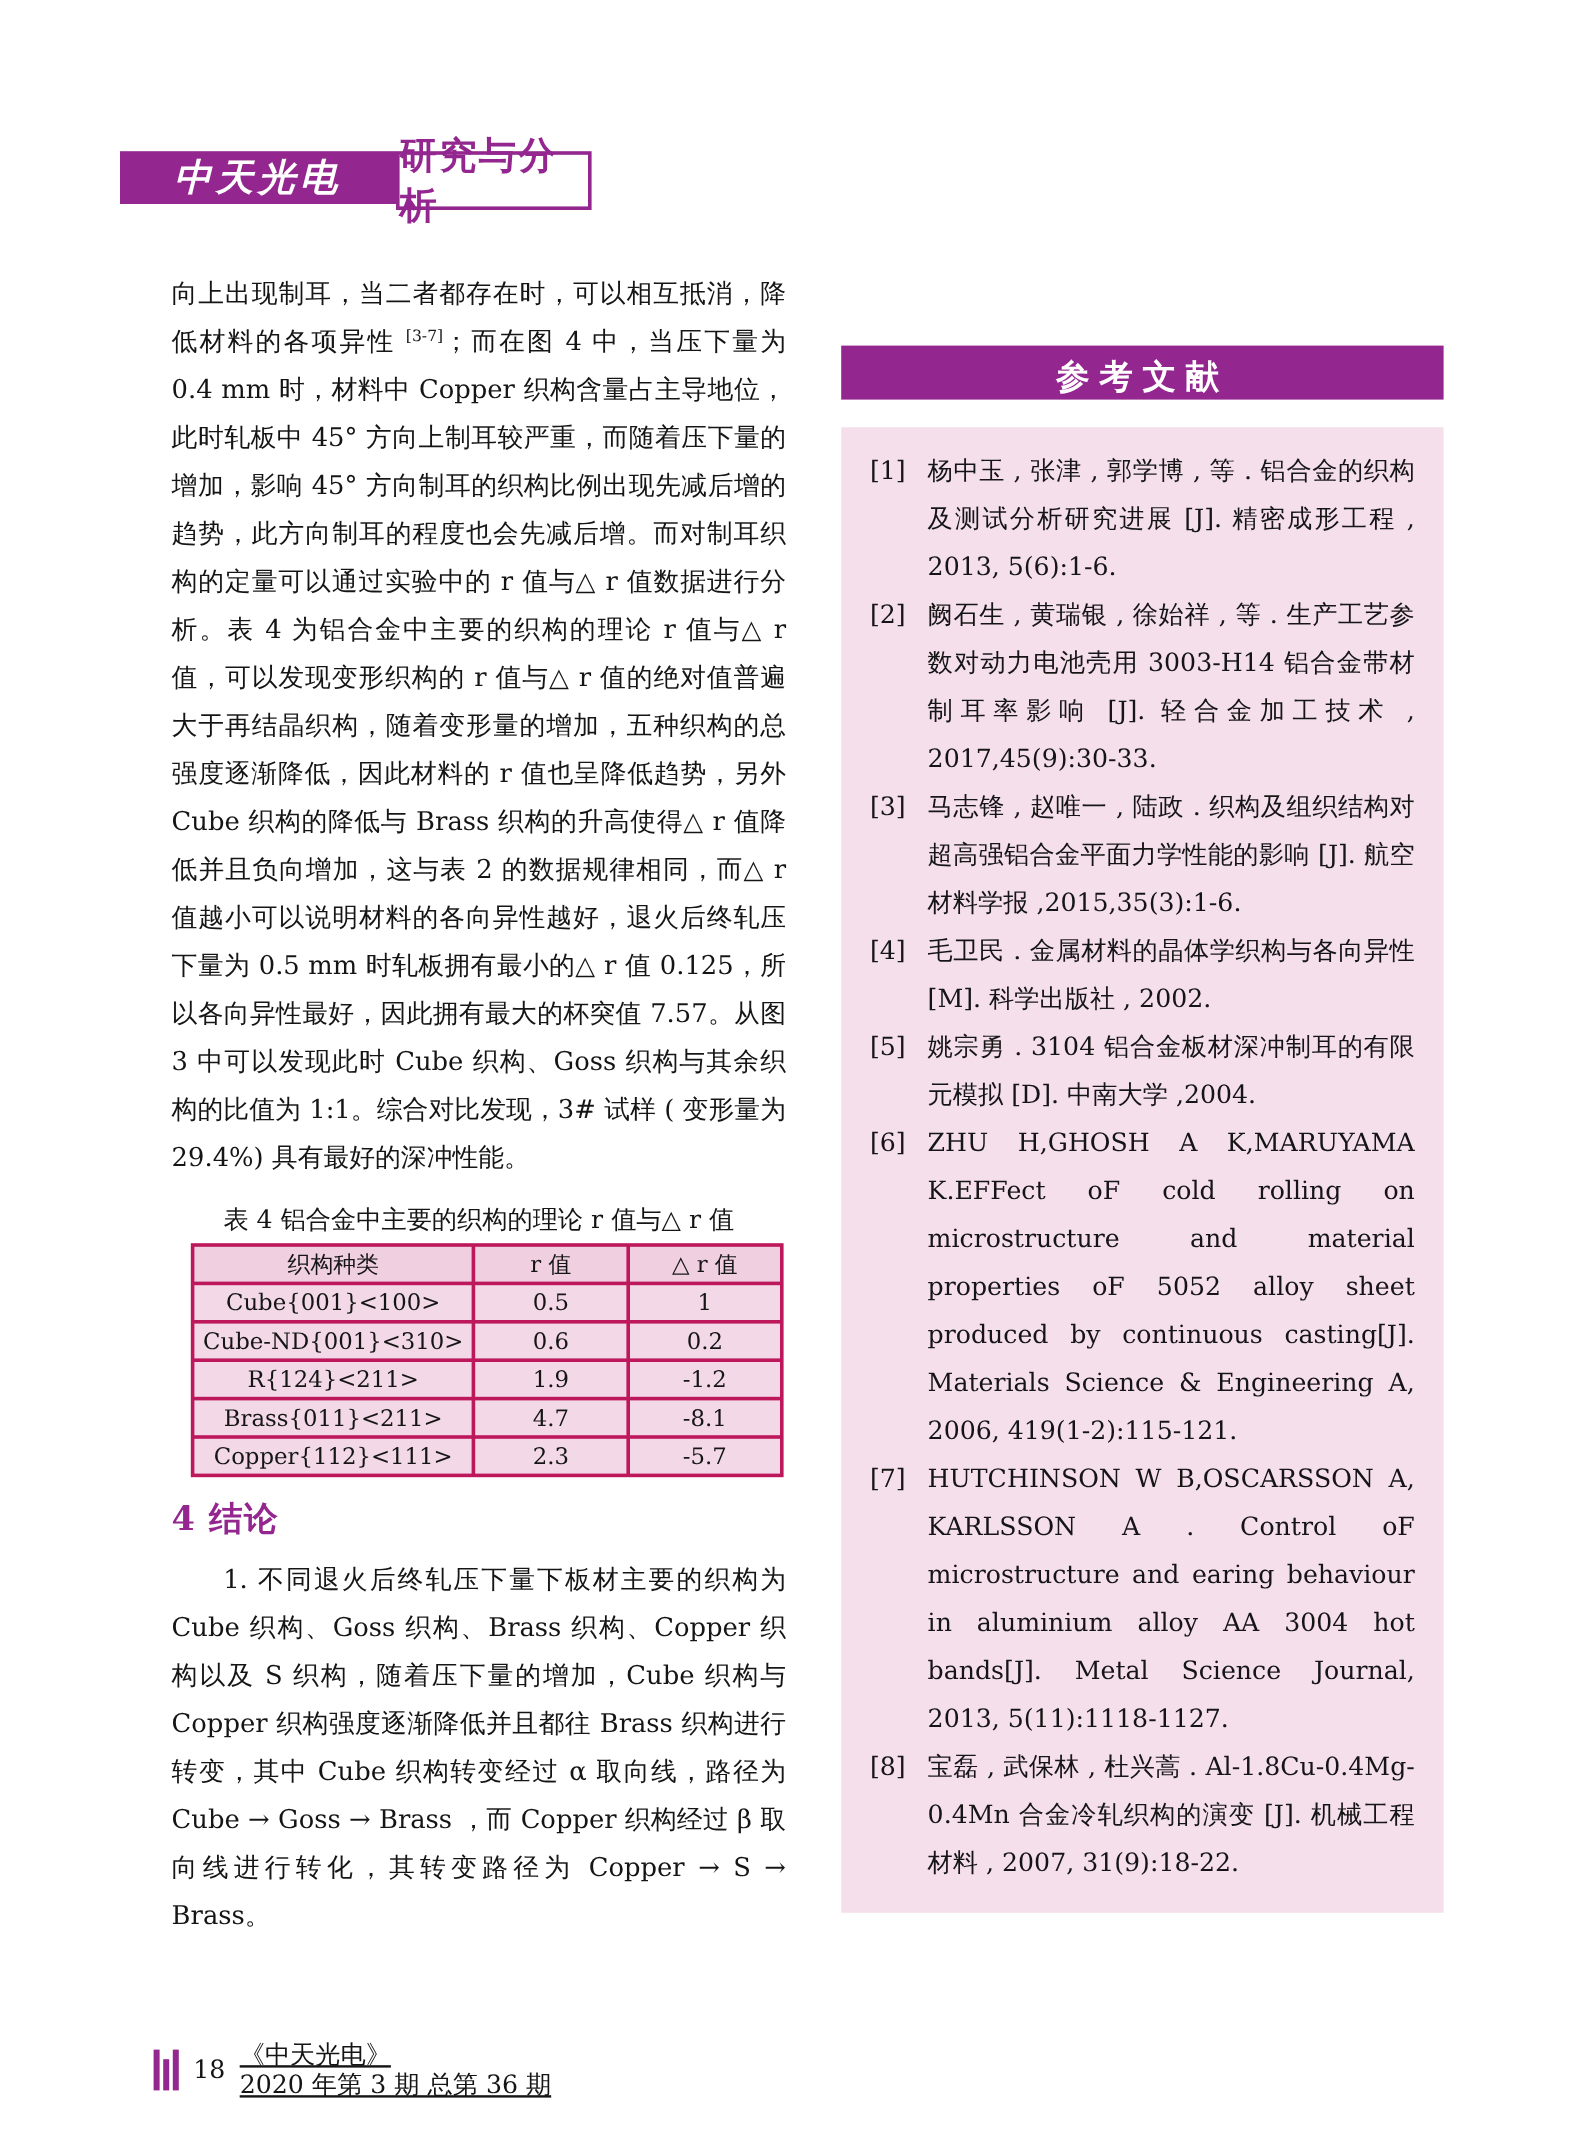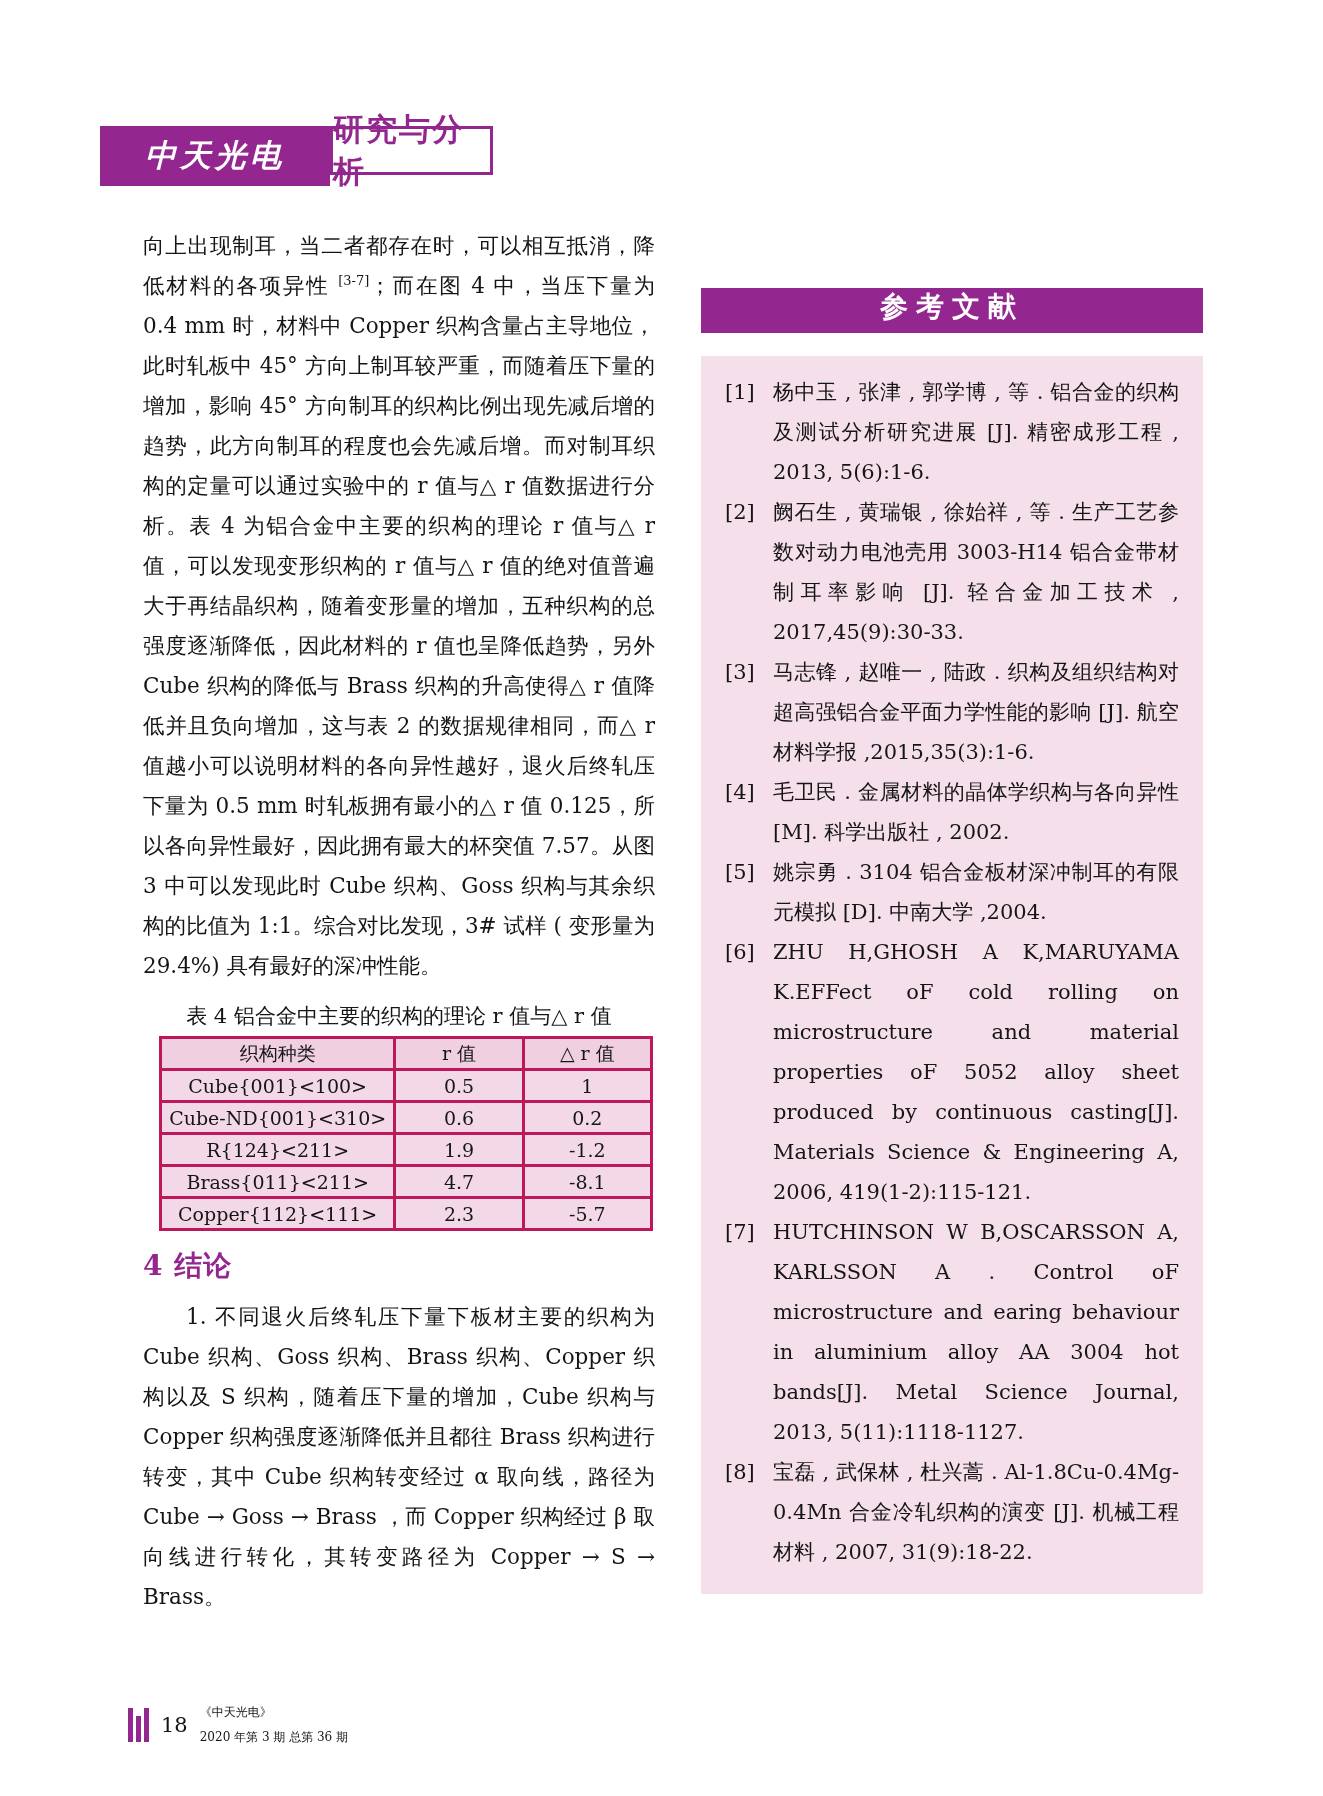--- a/index.html
+++ b/index.html
@@ -10,21 +10,21 @@
     --ztt-blue:#0068b7;
     --ink:#151515;
   }
   html,body{margin:0;padding:0;background:#ffffff;}
   .page{
     position:relative;width:1323px;height:1796px;background:#ffffff;overflow:hidden;
     font-family:"DejaVu Serif", serif;color:var(--ink);
   }
   
   .banner{
-    position:absolute;left:100px;top:126px;width:230px;height:60px;
+    position:absolute;left:100px;top:126px;width:230px;height:44px;
     background:var(--purple);display:flex;align-items:center;justify-content:center;
   }
   .logo-text{
     color:#ffffff;font-size:31px;font-weight:bold;font-style:italic;
     letter-spacing:4px;font-family:"DejaVu Serif", serif;
   }
   .tag-box{
     position:absolute;left:330px;top:126px;width:163px;height:49px;box-sizing:border-box;
     border:3px solid var(--purple);background:#ffffff;
     display:flex;align-items:center;justify-content:center;
@@ -61,41 +61,41 @@
     margin:16px 0 12px 0;color:var(--purple);font-size:28px;font-weight:bold;
     font-family:"DejaVu Serif", serif;letter-spacing:1px;
   }
   .ztt{
     color:var(--ztt-blue);font-family:"DejaVu Sans", sans-serif;
     font-weight:bold;font-style:italic;font-size:23px;letter-spacing:1px;margin-left:20px;
   }
   
   .refs-banner{
     margin-top:62px;height:45px;background:var(--purple);
-    display:flex;align-items:flex-start;justify-content:center;
+    display:flex;align-items:flex-end;justify-content:center;
   }
   .refs-banner span{
     color:#ffffff;font-size:28px;font-weight:bold;letter-spacing:8px;
   }
   .refs-box{
     margin-top:23px;background:var(--refs-pink);padding:16px 24px 22px 20px;
   }
   .ref-item{
     position:relative;padding-left:52px;font-size:21px;line-height:40px;text-align:justify;
   }
   .ref-num{position:absolute;left:4px;top:0;}
   
   .footer{
     position:absolute;left:128px;top:1700px;display:flex;align-items:center;justify-content:space-between;
   }
   .footer-bars{display:flex;align-items:flex-end;margin-right:9px;}
   .footer-bars span{display:block;width:5px;background:var(--purple);margin-right:3px;}
   .bar-a{height:34px;} .bar-b{height:26px;} .bar-c{height:34px;}
   .page-num{font-size:21px;margin-right:12px;}
-  .footer-text{font-size:12px;line-height:25px;}
+  .footer-text{font-size:21px;line-height:25px;text-decoration:underline;}
 </style>
 </head>
 <body>
 
 <div class="page">
 
   <div class="banner">
     <span class="logo-text">中天光电</span>
   </div>
   <div class="tag-box">

